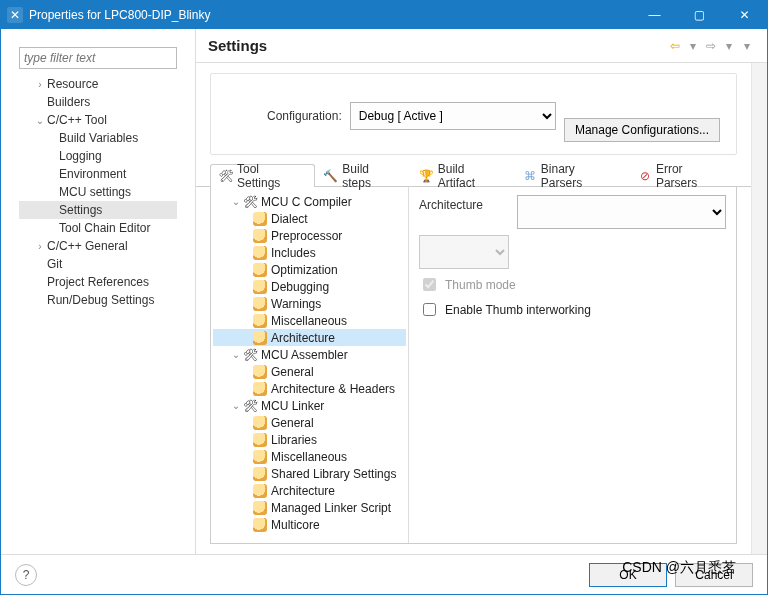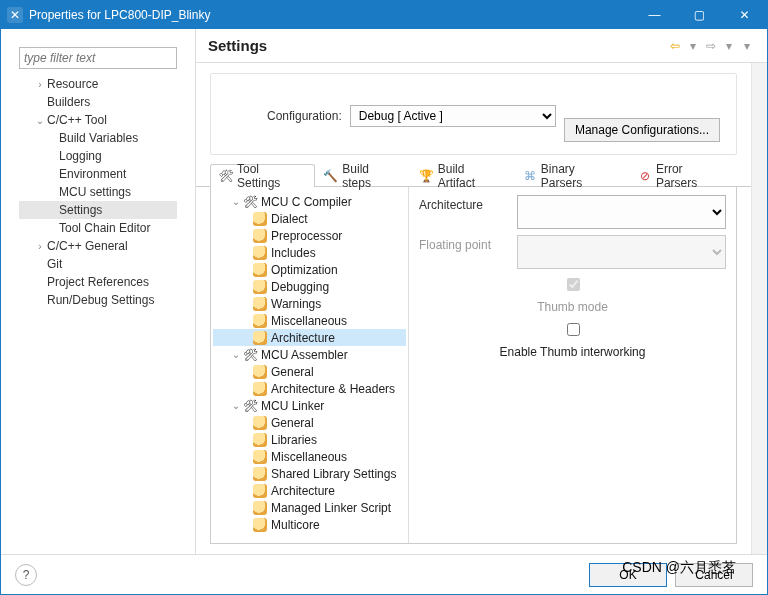--- a/index.html
+++ b/index.html
@@ -18,40 +18,40 @@
   .navtree .lvl2 { padding-left: 40px; }
   .twisty { display:inline-block; width: 10px; color: #888; font-size:10px; text-align:center; margin-right:2px;}
   .sel { background: #e6e6e6; }
   .right { flex: 1; display: flex; flex-direction: column; min-width: 0; }
   .hdr { height: 34px; display: flex; align-items: center; padding: 0 12px; border-bottom: 1px solid #ddd; }
   .hdr h1 { font-size: 15px; font-weight: 600; margin: 0; flex: 1; }
   .hdr .arrows { display: flex; gap: 2px; align-items:center; color:#999; }
   .arrow-btn { width:16px; height:16px; display:flex; align-items:center; justify-content:center;}
   .cfgrow { display: flex; align-items: center; gap: 8px; padding: 16px 16px 12px 16px; border: 1px solid #e3e3e3; margin: 10px 14px 8px 14px; border-radius:2px;}
   .cfgrow label { color: #333; margin-left: 40px; }
-  .cfgrow select { flex: 1; height: 22px; border: 1px solid #b5b5b5; background: #fdfdfd; padding: 0 4px;}
+  .cfgrow select { flex: 1; height: 28px; border: 1px solid #b5b5b5; background: #fdfdfd; padding: 0 4px;}
   .cfgrow button { height: 24px; border: 1px solid #b5b5b5; background: #f1f1f1; padding: 0 10px; margin-top: 28px;}
   .tabs { display: flex; align-items: flex-end; gap: 0; padding: 0 14px; border-bottom: 1px solid #ccc; height: 24px;}
   .tab { display: flex; align-items: center; gap: 4px; padding: 3px 10px 4px 8px; border: 1px solid transparent; border-bottom: none; color: #333; position: relative; top: 1px; height: 23px;}
   .tab.active { border-color: #ccc; background: #fff; border-top-left-radius:3px; border-top-right-radius:3px;}
   .tab .ticon { width: 14px; height: 14px; display:flex; align-items:center; justify-content:center;}
   .panel { flex: 1; display: flex; margin: 0 14px 10px 14px; border: 1px solid #ccc; border-top: none; min-height: 0;}
   .tool-tree { width: 198px; border-right: 1px solid #ddd; padding: 6px 2px; overflow: auto;}
   .tool-tree .trow { display: flex; align-items: center; height: 17px; white-space: nowrap;}
   .tool-tree .t1 { padding-left: 18px; }
   .tool-tree .t2 { padding-left: 40px; }
   .tool-tree .sel { background: #cde7fb; }
   .ticon-gear { width:14px; height:14px; background: radial-gradient(circle at 40% 35%, #ffe39a 0 55%, #e6a63d 56% 100%); border-radius: 3px; margin-right:4px; display:inline-block;}
   .ticon-wrench { width:14px; height:14px; margin-right:4px; display:inline-block;}
   .form { flex: 1; padding: 8px 10px; display: grid; grid-template-columns: 90px 1fr; gap: 6px 8px; align-content: start;}
   .form label { color: #333; padding-top: 3px;}
   .form .disabled { color: #999; }
   .form select { width: 100%; height: 22px; border: 1px solid #b5b5b5; background: #fdfdfd; padding: 16px 4px;}
   .form select:disabled { background: #f3f3f3; color: #999;}
-  .chk { display: flex; align-items: center; gap: 6px; grid-column: 1 / span 2; flex-direction: column;}
+  .chk { display: flex; align-items: center; gap: 6px; grid-column: 1 / span 2;}
   .chk input { width:13px; height:13px;}
   .footer { height: 40px; border-top: 1px solid #ddd; display: flex; align-items: center; padding: 0 14px; gap: 8px;}
   .help { width:22px; height:22px; border:1px solid #bbb; border-radius:50%; display:flex; align-items:center; justify-content:center; color:#555;}
   .spacer { flex: 1; }
   .btn { min-width: 78px; height: 24px; border: 1px solid #b5b5b5; background: #f1f1f1; }
   .btn.default { border-color: #1a7ac4; }
   .watermark { position: absolute; right: 32px; bottom: 18px; color: #000000; font-size: 14px; pointer-events:none;}
   .scroll-hint { width: 16px; background: #f3f3f3; border-left:1px solid #e6e6e6;}
 </style>
 </head>
@@ -245,21 +245,20 @@
                 </div>
               <div class="trow t2">
                   <span class="ticon-gear"></span>
                   <span>Multicore</span>
                 </div>
             </div>
 
             <div class="form">
               <label>Architecture</label>
               <select><option>Cortex-M0</option></select>
-              <label class="disabled">Floating point</label>
               <select disabled=""><option>None</option></select>
               <div class="chk">
                   <input type="checkbox" checked="" disabled="" style="">
                   <span class="disabled">Thumb mode</span>
                 </div>
               <div class="chk">
                   <input type="checkbox" style="">
                   <span>Enable Thumb interworking</span>
                 </div>
             </div>

